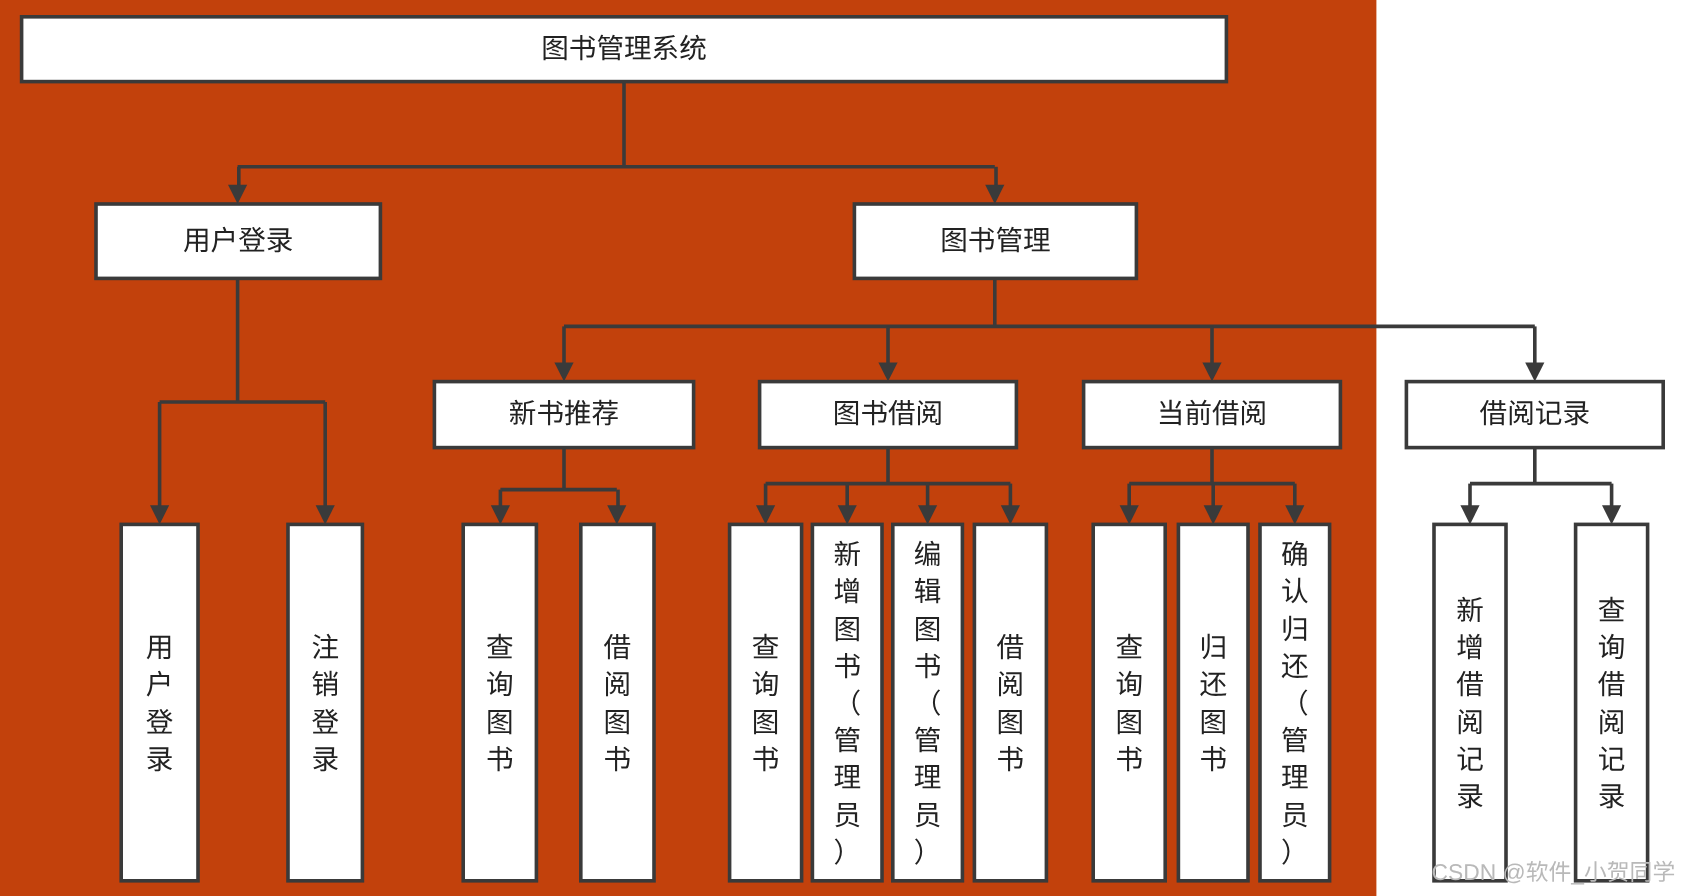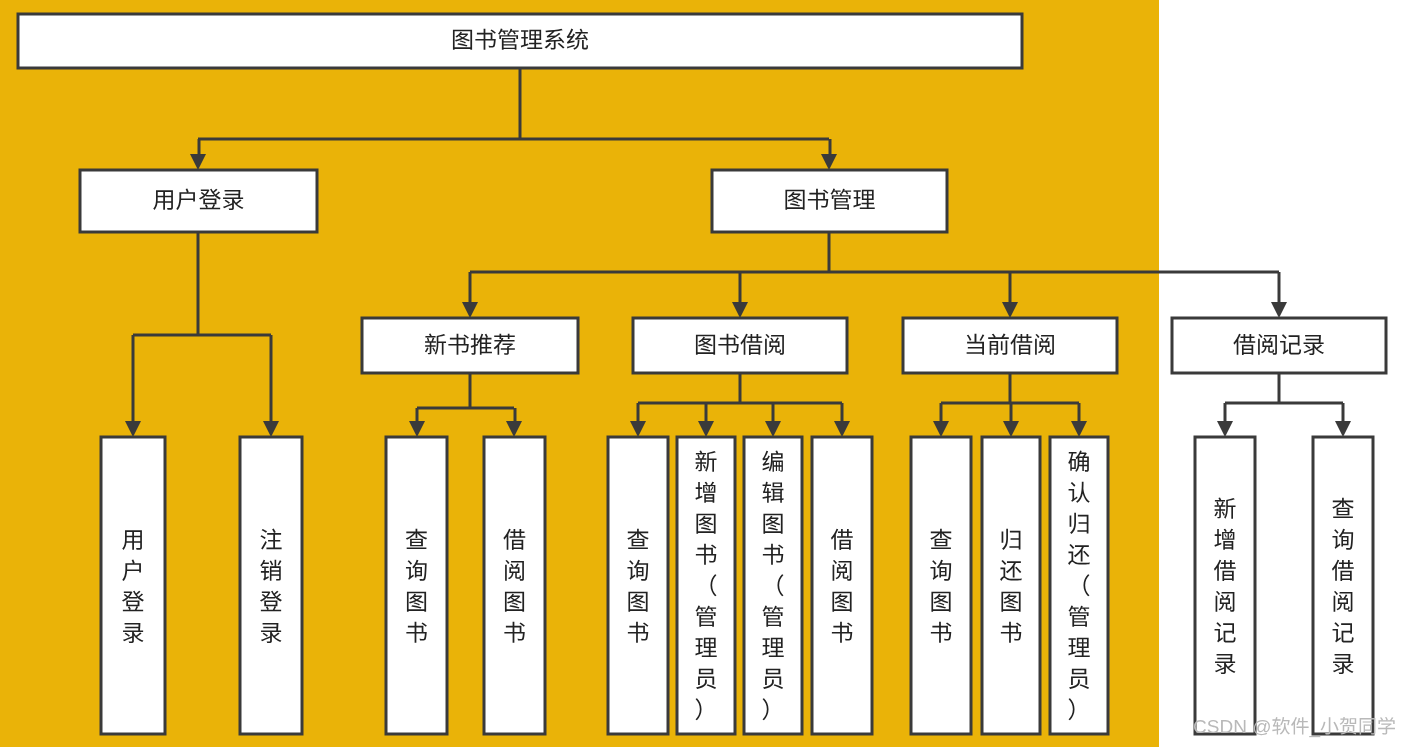--- a/index.html
+++ b/index.html
@@ -12,22 +12,21 @@
     width: 1405px;
     height: 747px;
     font-family: "Liberation Sans", "DejaVu Sans", sans-serif;
     overflow: hidden;
     position: relative;
   }
   #diagram-root {
     position: relative;
     width: 1147px;
     height: 747px;
-    background: #eab308;
-    padding-left: 12px;
+    background: #c2410c;
   }
   svg.diagram-canvas {
     position: absolute;
     left: 0;
     top: 0;
     width: 1405px;
     height: 747px;
     display: block;
   }
   .node-box {

